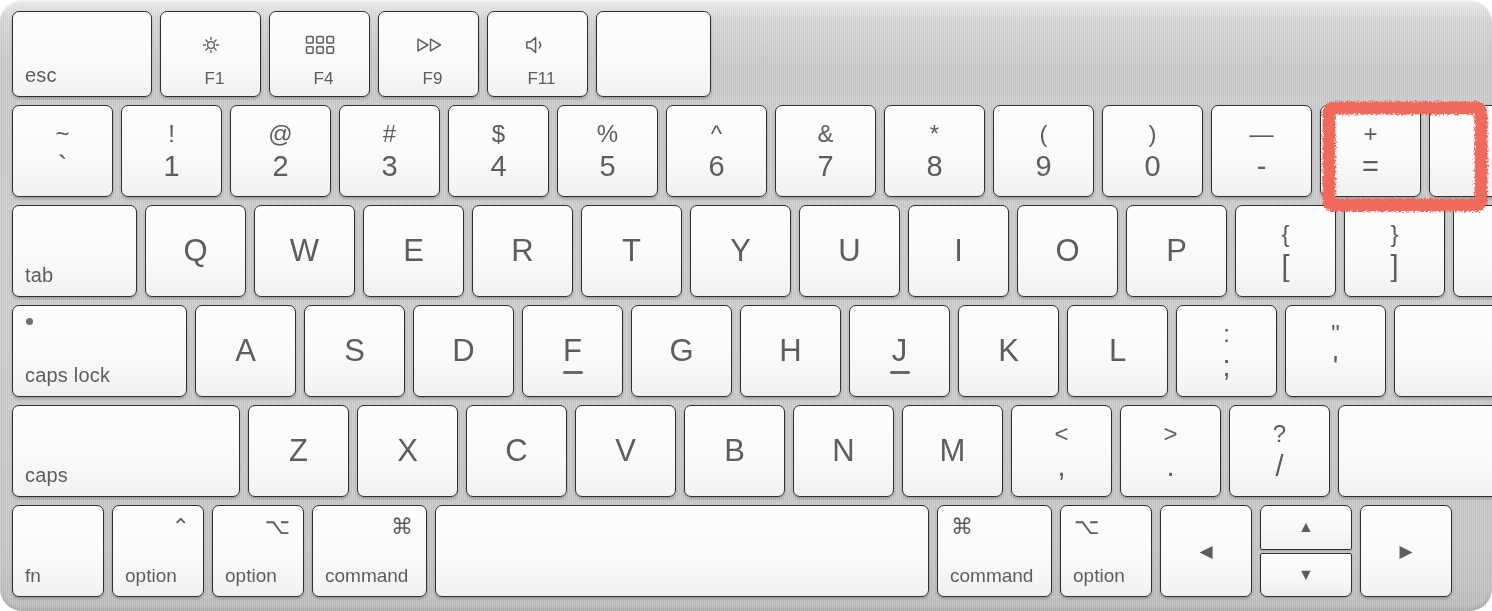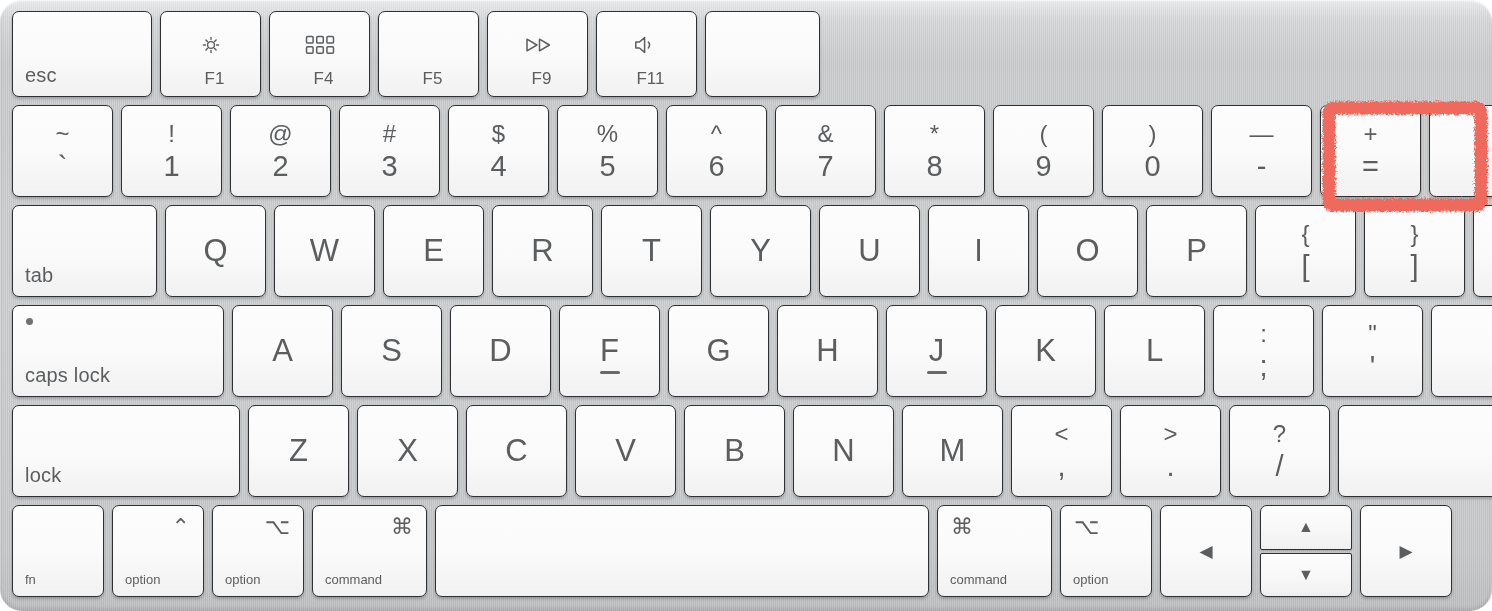--- a/index.html
+++ b/index.html
@@ -70,22 +70,22 @@
   .row-zxc  .key { height: 92px; }
   .row-mod  .key { height: 92px; }
 
   .row-fn  { margin-bottom: 8px; }
 
   
   .u1    { width: 101px; }
   .fnkey { width: 101px; }
   .esc   { width: 140px; }
   .eject { width: 115px; }
-  .tab   { width: 145px; }
-  .caps  { width: 212px; }
+  .tab   { width: 125px; }
+  .caps  { width: 175px; }
   .lshift{ width: 228px; }
   .rshift{ width: 212px; }
   .ret   { width: 194px; }
   .del   { width: 146px; }
   .bslash{ width: 101px; }
   .fnk   { width: 92px; }
   .ctrl  { width: 92px; }
   .optL  { width: 92px; }
   .cmdL  { width: 115px; }
   .space { width: 494px; }
@@ -137,21 +137,21 @@
 
   
   .mod-glyph-r {
     position: absolute; right: 13px; top: 10px;
     font-size: 22px; line-height: 1;
   }
   .mod-glyph-l {
     position: absolute; left: 13px; top: 10px;
     font-size: 22px; line-height: 1;
   }
-  .lbl-bl-mod { position: absolute; left: 12px; bottom: 9px; font-size: 13px; }
+  .lbl-bl-mod { position: absolute; left: 12px; bottom: 9px; font-size: 19px; }
 
   
   .caps-led {
     position: absolute; left: 13px; top: 12px;
     width: 7px; height: 7px; border-radius: 50%;
     background: #6e7173;
   }
 
   
   .bump {
@@ -226,23 +226,20 @@
             <rect x="11.7" y="1.5" width="6.6" height="6.6" rx="1.2"></rect>
             <rect x="21.9" y="1.5" width="6.6" height="6.6" rx="1.2"></rect>
             <rect x="1.5" y="11.7" width="6.6" height="6.6" rx="1.2"></rect>
             <rect x="11.7" y="11.7" width="6.6" height="6.6" rx="1.2"></rect>
             <rect x="21.9" y="11.7" width="6.6" height="6.6" rx="1.2"></rect>
           </svg>
         </span>
         <span class="fn-cap">F4</span>
       </div>
 
-      <div class="key fnkey">
-        <span class="fn-cap">F5</span>
-      </div>
 
 
 
 
       <div class="key fnkey">
         <span class="fn-ico">
           <svg width="34" height="18" viewBox="0 0 34 18" fill="none" stroke="#5b5d5f" stroke-width="1.5" stroke-linejoin="round">
             <path d="M6 3.2 15.9 9 6 14.8z"></path>
             <path d="M18.5 3.2 28.4 9l-9.9 5.8z"></path>
           </svg>
@@ -457,21 +454,21 @@
           </span>
       </div>
       <div class="key ret">
         
       </div>
     </div>
 
     <div class="row row-zxc">
 
       <div class="key lshift">
-        <span class="lbl-bl">lock</span>
+        <span class="lbl-bl">caps</span>
       </div>
       <div class="key u1">
           <span class="lbl-c">Z</span>
         </div>
       <div class="key u1">
           <span class="lbl-c">X</span>
         </div>
       <div class="key u1">
           <span class="lbl-c">C</span>
         </div>

